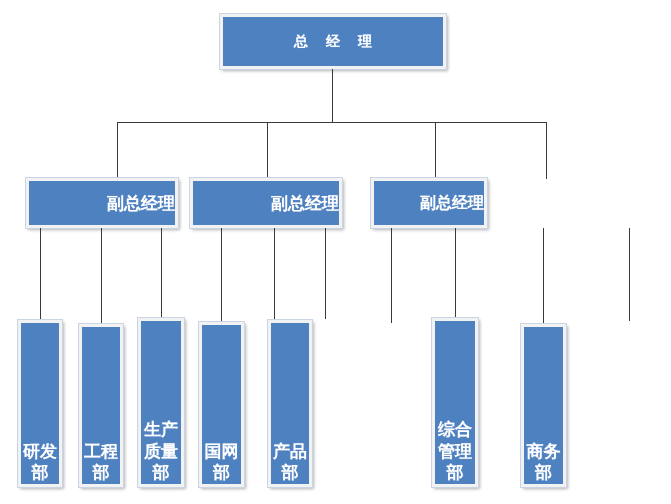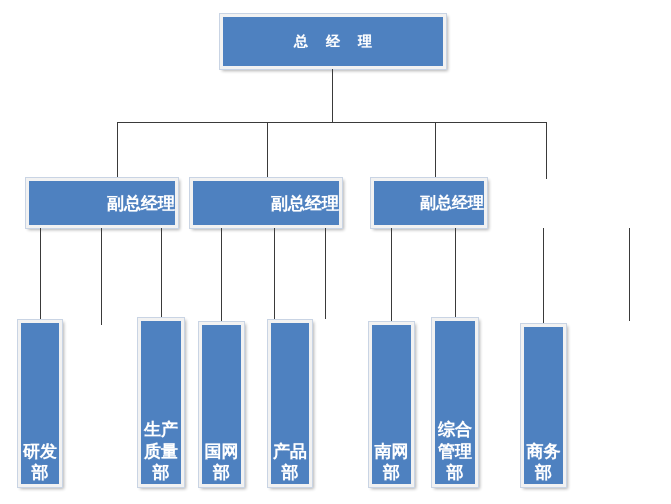--- a/index.html
+++ b/index.html
@@ -117,37 +117,37 @@
   <div class="conn v" style="left:391px; top:228px; height:95px;"></div>
   <div class="conn v" style="left:455px; top:228px; height:91px;"></div>
 
   <div class="conn v" style="left:543px; top:228px; height:97px;"></div>
   <div class="conn v" style="left:629px; top:228px; height:93px;"></div>
 
   <div class="node dept" style="left:18px; top:320px; width:44px; height:167px;">
     <span class="dept-text">研发部</span>
   </div>
 
+  <div class="node dept" style="left:79px; top:324px; width:44px; height:163px;">
+    <span class="dept-text">工程部</span>
+  </div>
 
   <div class="node dept" style="left:199px; top:322px; width:45px; height:165px;">
     <span class="dept-text">国网部</span>
   </div>
 
   <div class="node dept wide" style="left:138px; top:318px; width:46px; height:169px;">
     <span class="dept-text">生产质量部</span>
   </div>
 
   <div class="node dept" style="left:268px; top:320px; width:44px; height:167px;">
     <span class="dept-text">产品部</span>
   </div>
 
 
-  <div class="node dept" style="left:369px; top:322px; width:45px; height:165px;">
-    <span class="dept-text">南网部</span>
-  </div>
 
   <div class="node dept wide" style="left:432px; top:318px; width:46px; height:169px;">
     <span class="dept-text">综合管理部</span>
   </div>
 
   <div class="node dept" style="left:521px; top:324px; width:45px; height:163px;font-family:Liberation Serif, serif;">
     <span class="dept-text">商务部</span>
   </div>
 
 

